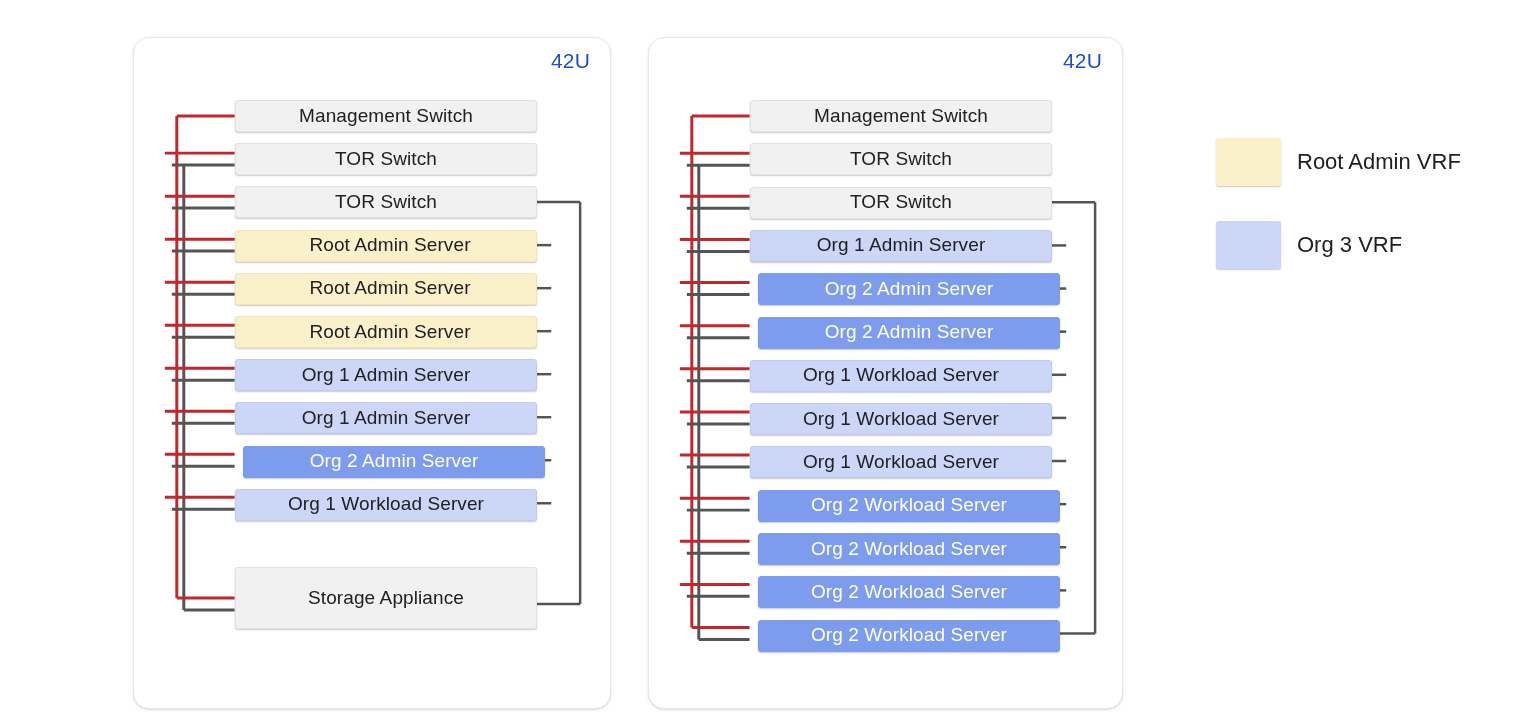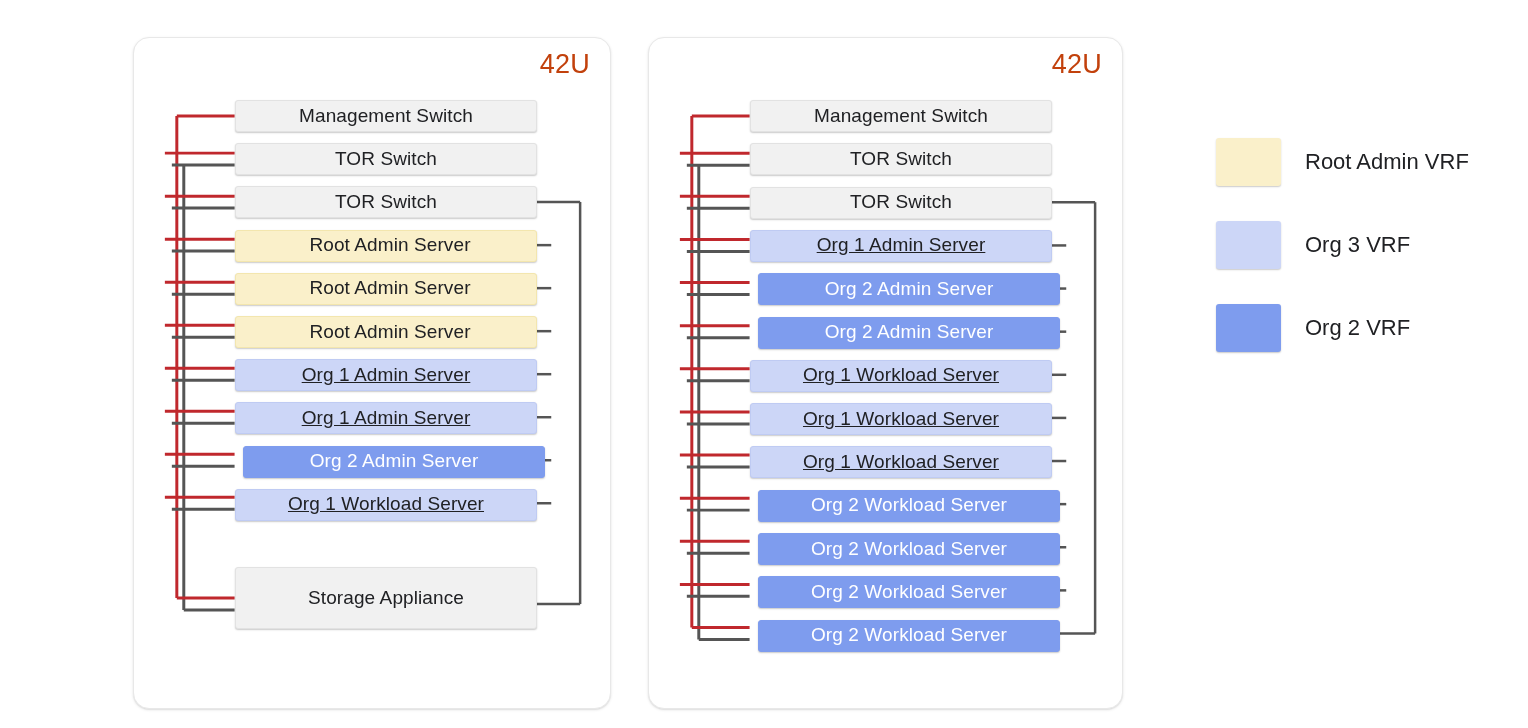--- a/index.html
+++ b/index.html
@@ -27,22 +27,22 @@
     background: #ffffff;
     border: 1px solid #e8e8e8;
     border-radius: 16px;
     box-shadow: 0 1px 3px rgba(0,0,0,0.10), 0 1px 1px rgba(0,0,0,0.05);
     box-sizing: border-box;
   }
   .rack-cap {
     position: absolute;
     top: 11px;
     right: 20px;
-    font-size: 27px;
-    color: #c2410c;
+    font-size: 21px;
+    color: #1d4ed8;
     letter-spacing: 0.2px;
     white-space: nowrap;
   }
 
   
   .wires {
     position: absolute;
     left: 0; top: 0;
     width: 100%;
     height: 100%;
@@ -59,21 +59,21 @@
     align-items: center;
     justify-content: center;
     font-size: 19px;
     line-height: 1.1;
     letter-spacing: 0.1px;
     box-shadow: 0 1px 2px rgba(0,0,0,0.16), 0 1px 1px rgba(0,0,0,0.06);
     white-space: nowrap;
   }
   .u-gray  { background: #f1f1f1; border: 1px solid #e2e2e2; color: #202124; text-align: center; }
   .u-root  { background: #faf0ca; border: 1px solid #f3e6ae; color: #202124; padding-left: 8px; }
-  .u-org1  { background: #ccd6f7; border: 1px solid #bfcbf3; color: #202124; text-decoration: underline; }
+  .u-org1  { background: #ccd6f7; border: 1px solid #bfcbf3; color: #202124; }
   .u-org2  { background: #7e9cee; border: 1px solid #7e9cee; color: #ffffff; margin-left: 8px; }
 
   
   #legend {
     position: absolute;
     left: 1216px;
     top: 138px;
     width: 300px;
   }
   .legend-row {
@@ -84,21 +84,21 @@
   }
   .legend-row:last-child { margin-bottom: 0; }
   .swatch {
     width: 65px;
     height: 48px;
     border-radius: 3px;
     box-shadow: 0 1px 2px rgba(0,0,0,0.16), 0 1px 1px rgba(0,0,0,0.06);
     flex: 0 0 auto;
   }
   .legend-label {
-    margin-left: 24px;
+    margin-left: 16px;
     font-size: 22px;
     color: #202124;
     white-space: nowrap;
   }
 </style>
 </head>
 <body>
 
 <div id="stage">
 
@@ -268,19 +268,15 @@
 
   <div id="legend">
       <div class="legend-row">
         <div class="swatch" style="background: rgb(250, 240, 202);"></div>
         <div class="legend-label">Root Admin VRF</div>
       </div>
       <div class="legend-row">
         <div class="swatch" style="background: rgb(204, 214, 247);"></div>
         <div class="legend-label">Org 3 VRF</div>
       </div>
-      <div class="legend-row">
-        <div class="swatch" style="background: rgb(126, 156, 238);"></div>
-        <div class="legend-label">Org 2 VRF</div>
-      </div>
     </div>
 
 </div>
 
 </body></html>

